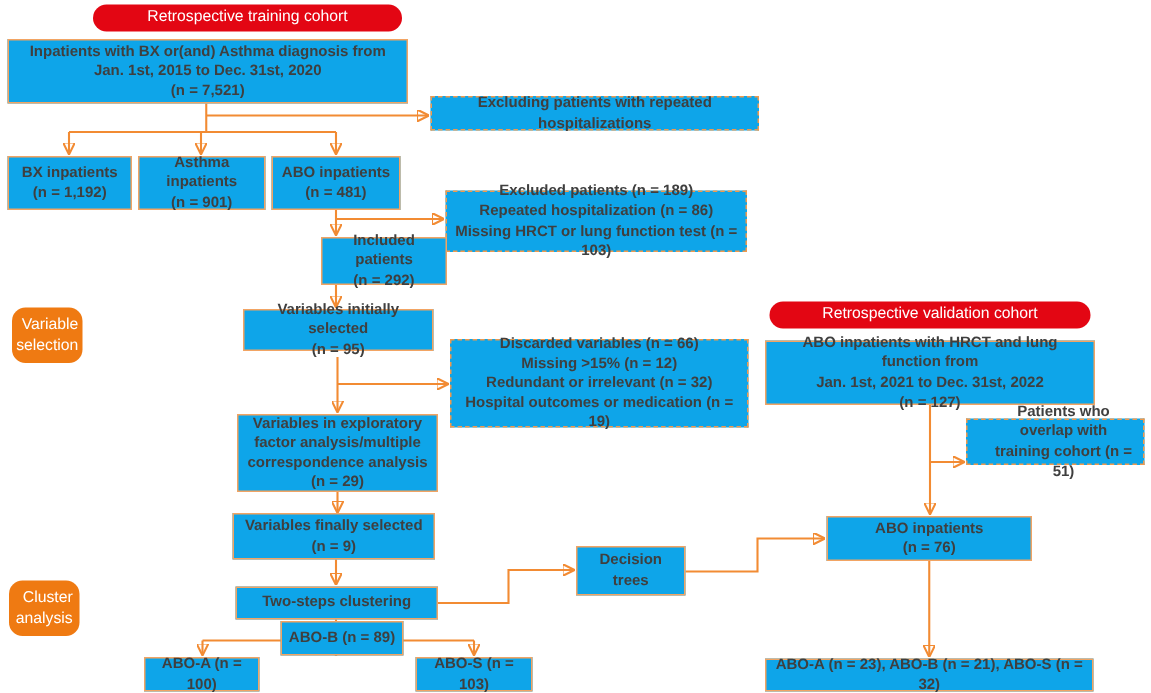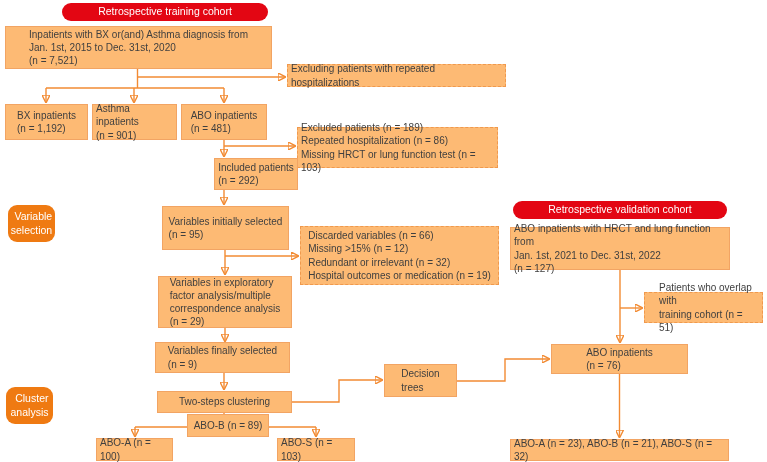--- a/index.html
+++ b/index.html
@@ -8,30 +8,32 @@
     width: 767px;
     height: 462px;
     background: #ffffff;
     font-family: "Liberation Sans", "DejaVu Sans", sans-serif;
     color: #3f3f3f;
     overflow: hidden;
   }
   .box {
     position: absolute;
     box-sizing: border-box;
-    background: #fdba74;
+    background: #0ea5e9;
     border: 1.4px solid #f2a463;
     display: flex;
     align-items: center;
     justify-content: center;
+    text-align: center;
     white-space: pre-line;
     font-size: 10px;
     line-height: 1.32;
     color: #3f3f3f;
     padding: 1px 3px;
+    font-weight: bold;
   }
   .box.dashed {
     border: 1.2px dashed #f0994d;
   }
   .badge {
     position: absolute;
     box-sizing: border-box;
     display: flex;
     align-items: center;
     justify-content: center;
@@ -109,21 +111,21 @@
 (n = 1,192)</div>
   <div class="box" style="left:92px; top:104px; width:85px; height:36px;">Asthma inpatients
 (n = 901)</div>
   <div class="box" style="left:181px; top:104px; width:86px; height:36px;">ABO inpatients
 (n = 481)</div>
   <div class="box dashed" style="left:297px; top:127px; width:201px; height:41px;">Excluded patients (n = 189)
 Repeated hospitalization (n = 86)
 Missing HRCT or lung function test (n = 103)</div>
   <div class="box" style="left:182px; top:158px; width:84px; height:32px;margin-left:32px;">Included patients
 (n = 292)</div>
-  <div class="box" style="left:162px; top:206px; width:127px; height:44px;">Variables initially selected
+  <div class="box" style="left:162px; top:206px; width:127px; height:28px;">Variables initially selected
 (n = 95)</div>
   <div class="box dashed" style="left:300px; top:226px; width:199px; height:59px;">Discarded variables (n = 66)
 Missing &gt;15% (n = 12)
 Redundant or irrelevant (n = 32)
 Hospital outcomes or medication (n = 19)</div>
   <div class="box" style="left:158px; top:276px; width:134px; height:52px;">Variables in exploratory
 factor analysis/multiple
 correspondence analysis
 (n = 29)</div>
   <div class="box" style="left:155px; top:342px; width:135px; height:31px;">Variables finally selected
@@ -131,19 +133,19 @@
   <div class="box" style="left:157px; top:391px; width:135px; height:22px;">Two-steps clustering</div>
   <div class="box" style="left:384px; top:364px; width:73px; height:33px;">Decision
 trees</div>
   <div class="box" style="left:96px; top:438px; width:77px; height:23px;">ABO-A (n = 100)</div>
   <div class="box" style="left:187px; top:414px; width:82px; height:23px;">ABO-B (n = 89)</div>
   <div class="box" style="left:277px; top:438px; width:78px; height:23px;">ABO-S (n = 103)</div>
 
   <div class="box" style="left:510px; top:227px; width:220px; height:43px;">ABO inpatients with HRCT and lung function from
 Jan. 1st, 2021 to Dec. 31st, 2022
 (n = 127)</div>
-  <div class="box dashed" style="left:644px; top:292px; width:119px; height:31px;padding-left:14px;">Patients who overlap with
+  <div class="box dashed" style="left:644px; top:279px; width:119px; height:31px;padding-left:14px;">Patients who overlap with
 training cohort (n = 51)</div>
   <div class="box" style="left:551px; top:344px; width:137px; height:30px;">ABO inpatients
 (n = 76)</div>
   <div class="box" style="left:510px; top:439px; width:219px; height:22px;">ABO-A (n = 23), ABO-B (n = 21), ABO-S (n = 32)</div>
 
 </div>
 
 </body></html>

